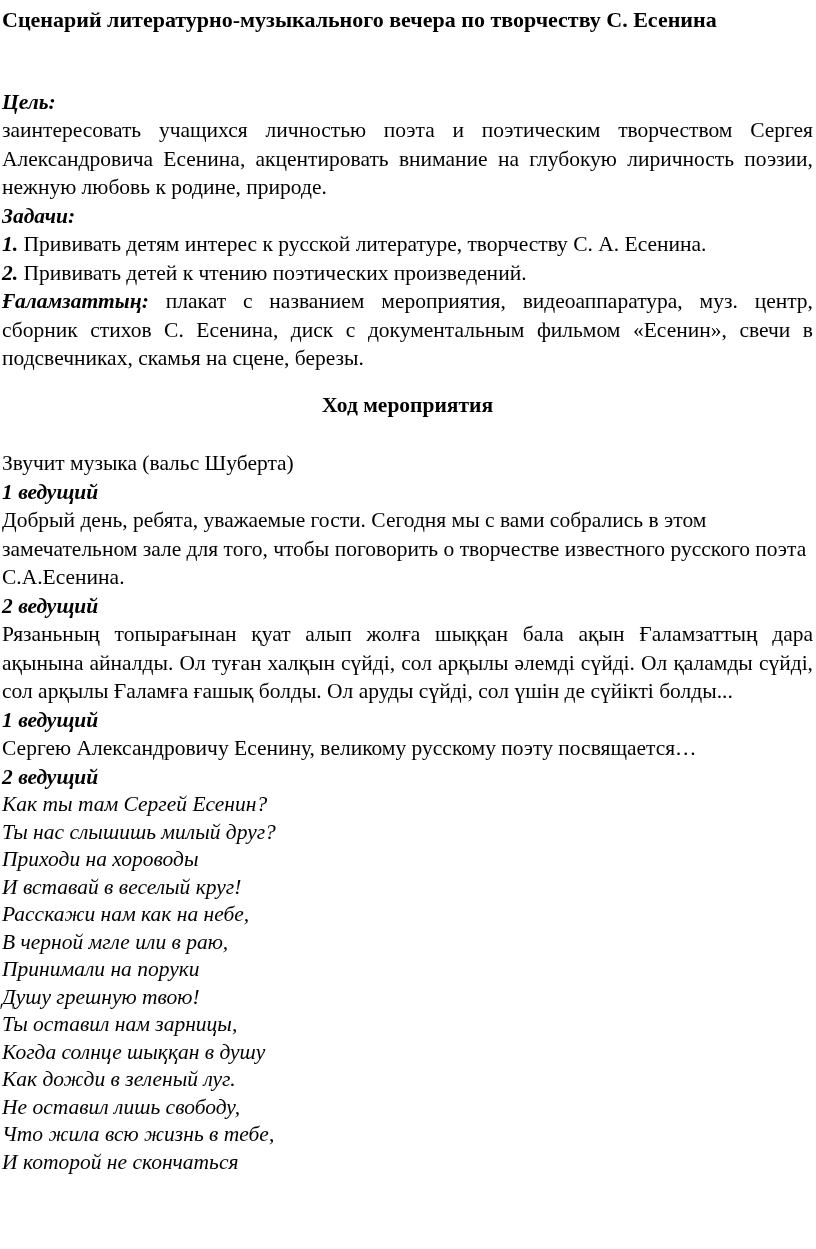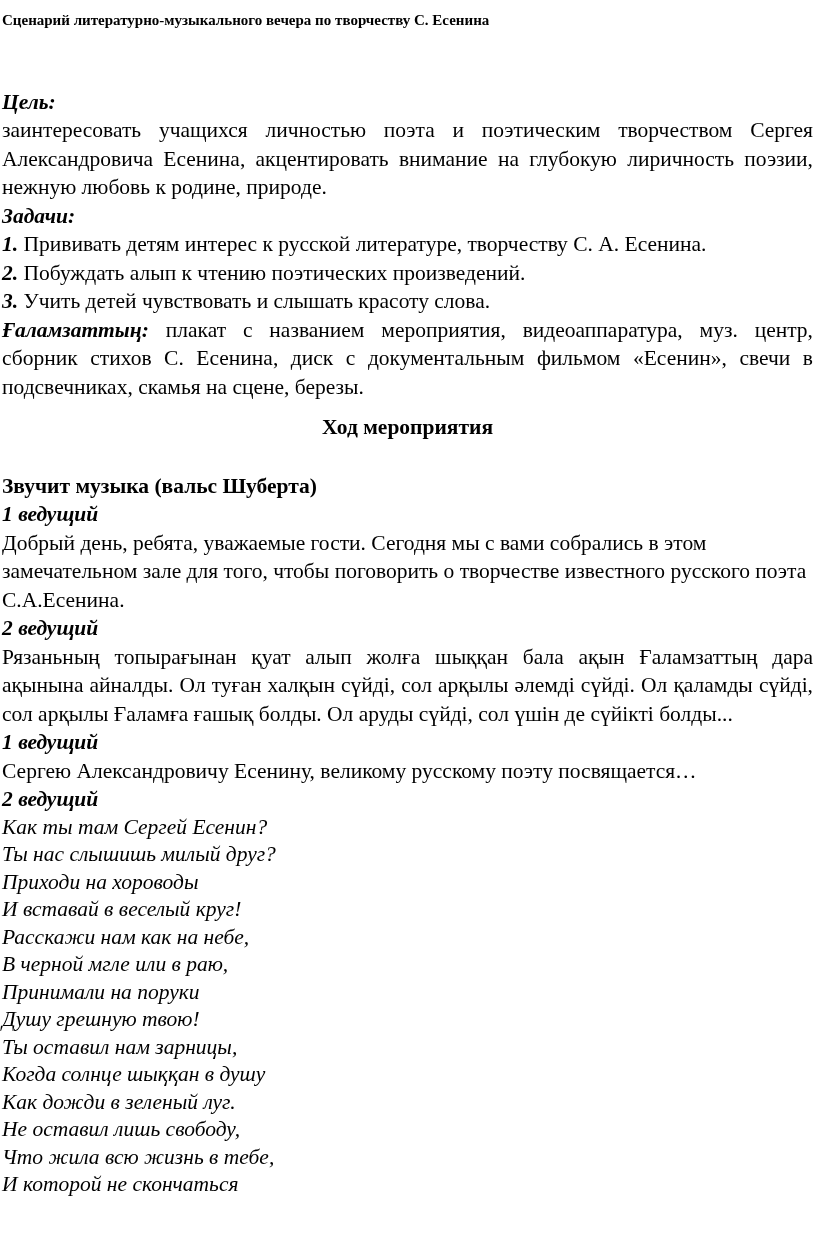--- a/index.html
+++ b/index.html
@@ -6,42 +6,41 @@
   body {
     width: 816px; height: 1249px;
     background: #ffffff; color: #000000;
     font-family: "Liberation Serif", "DejaVu Serif", serif;
     font-size: 21.5px; line-height: 28.5px;
     overflow: hidden;
   }
   .page { width: 816px; height: 1249px; box-sizing: border-box; padding: 6px 3px 0 2px; }
   p { margin: 0; }
   b, .bold { font-weight: bold; font-style: italic; }
-  .title { font-weight: bold; font-size: 15px; margin-bottom: 53px; }
+  .title { font-weight: bold; font-size: 22px; margin-bottom: 53px; }
   .just { text-align: justify; }
-  .heading-course { text-align: center; font-weight: bold; margin-top: 12px; }
-  .music-cue { font-weight: bold; margin-top: 30px; }
+  .heading-course { text-align: center; font-weight: bold; margin-top: 18px; }
+  .music-cue { font-weight: normal; margin-top: 30px; }
   .speaker-label { font-weight: bold; font-style: italic; }
   .poem .poem-line { line-height: 27.5px; font-style: italic; }
 </style>
 </head>
 <body>
 
 <div class="page">
 
   <p class="title">Сценарий литературно-музыкального вечера по творчеству С. Есенина</p>
 
   <p class="bold">Цель:</p>
   <p class="just">заинтересовать учащихся личностью поэта и поэтическим творчеством Сергея Александровича Есенина, акцентировать внимание на глубокую лиричность поэзии, нежную любовь к родине, природе.</p>
 
   <p class="bold">Задачи:</p>
   <div id="tasks">
       <p><b>1.</b> <span>Прививать детям интерес к русской литературе, творчеству С. А. Есенина.</span></p>
-      <p><b>2.</b> <span>Побуждать алып к чтению поэтических произведений.</span></p>
-      <p><b>3.</b> <span>Учить детей чувствовать и слышать красоту слова.</span></p>
+      <p><b>2.</b> <span>Прививать детей к чтению поэтических произведений.</span></p>
     </div>
 
   <p class="just"><b>Ғаламзаттың:</b> <span>плакат с названием мероприятия, видеоаппаратура, муз. центр, сборник стихов С. Есенина, диск с документальным фильмом «Есенин», свечи в подсвечниках, скамья на сцене, березы.</span></p>
 
   <p class="heading-course">Ход мероприятия</p>
 
   <p class="music-cue">Звучит музыка (вальс Шуберта)</p>
 
   <p class="speaker-label">1 ведущий</p>
   <p>Добрый день, ребята, уважаемые гости. Сегодня мы с вами собрались в этом замечательном зале для того, чтобы поговорить о творчестве известного русского поэта С.А.Есенина.</p>

